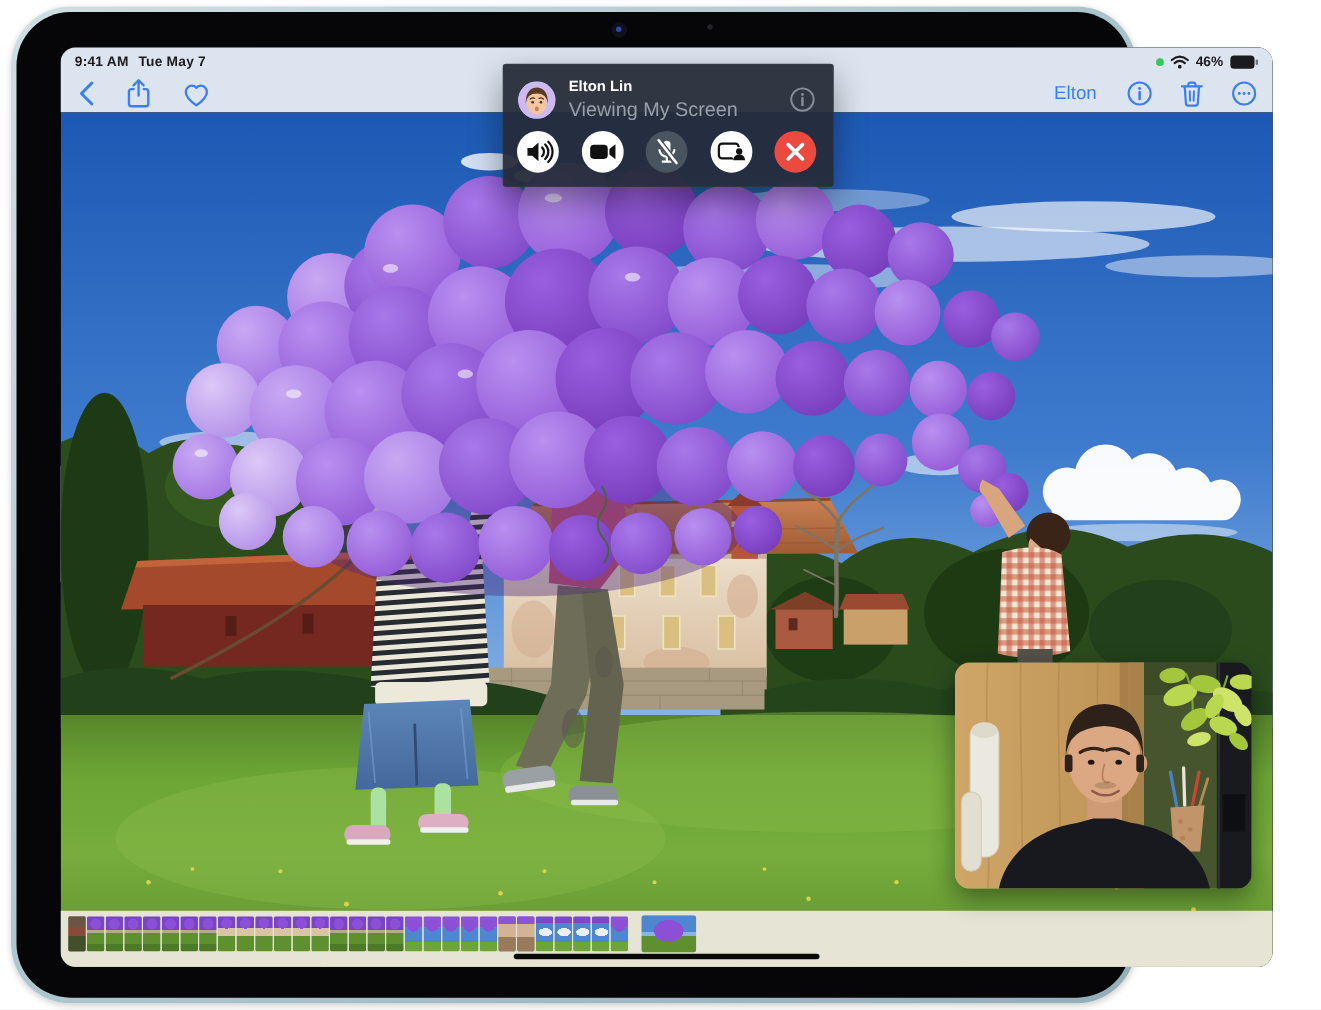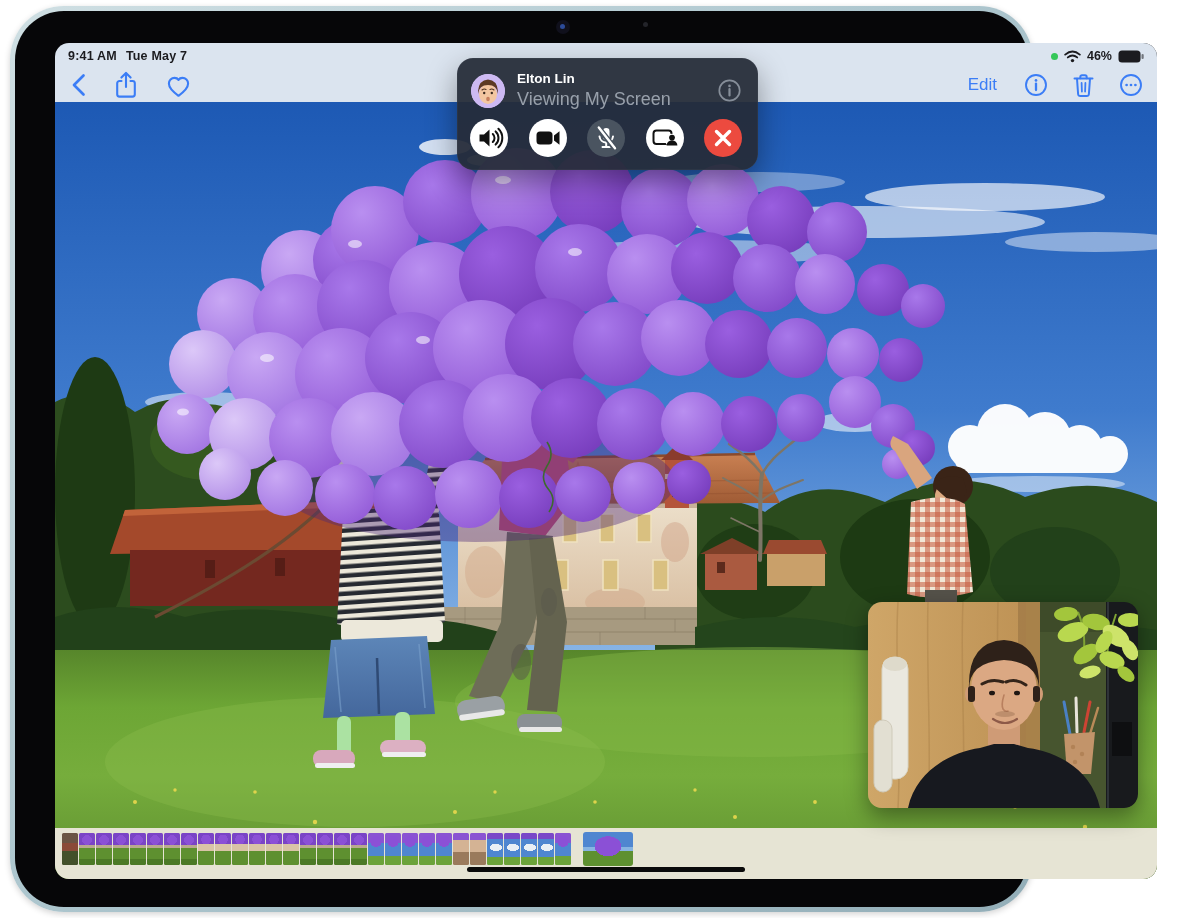--- a/index.html
+++ b/index.html
@@ -25,21 +25,21 @@
   .tool-left,.tool-right{display:flex;align-items:center;}
   .tool-left{gap:26px;}
   .tool-right{margin-left:auto;gap:23px;}
   .tbtn{display:flex;align-items:center;justify-content:center;cursor:pointer;background:none;border:none;padding:0;}
   .edit-label{font-size:17px;color:#3b7df6;margin-right:4px;}
 
   
   .photo{position:absolute;left:0;top:59px;width:1102px;height:777px;z-index:1;}
 
   
-  .ft-pill{position:absolute;left:402px;top:15px;width:301px;height:112px;border-radius:16px;
+  .ft-pill{position:absolute;left:402px;top:15px;width:301px;height:112px;border-radius:3px;
     background:rgba(37,44,56,.94);z-index:6;
     box-shadow:0 12px 30px rgba(0,0,0,.38), inset 0 0 0 .5px rgba(255,255,255,.07);}
   .ft-top{display:flex;align-items:center;padding:13px 16px 0 14px;}
   .ft-avatar{width:34px;height:34px;border-radius:50%;background:#cdb9f2;overflow:hidden;flex:none;}
   .ft-names{margin-left:12px;line-height:1.25;}
   .ft-name{font-size:13.5px;font-weight:700;color:#ffffff;}
   .ft-status{font-size:18px;color:#98a0ab;}
   .ft-info{margin-left:auto;}
   .ft-row{display:flex;align-items:center;gap:20.5px;padding:9px 0 0 13px;}
   .ft-btn{width:38px;height:38px;border-radius:50%;display:flex;align-items:center;justify-content:center;
@@ -114,21 +114,21 @@
               </svg>
             </button>
             <button class="tbtn" aria-label="favorite">
               <svg width="27" height="25" viewBox="0 0 26 25">
                 <path d="M13 22.8 C6.2 18 3.4 14.2 3.4 10.6 C3.4 7.4 5.9 4.9 9.1 4.9 C10.9 4.9 12.3 5.8 13 6.9 C13.7 5.8 15.1 4.9 16.9 4.9 C20.1 4.9 22.6 7.4 22.6 10.6 C22.6 14.2 19.8 18 13 22.8 Z" fill="none" stroke="#3b7df6" stroke-width="2.1" stroke-linejoin="round"></path>
               </svg>
             </button>
           </div>
           <div class="tool-right">
             <button class="tbtn">
-              <span class="edit-label">Edit</span>
+              <span class="edit-label">Elton</span>
             </button>
             <button class="tbtn" aria-label="info">
               <svg width="24" height="24" viewBox="0 0 24 24">
                 <circle cx="12" cy="12" r="10" fill="none" stroke="#3b7df6" stroke-width="1.9"></circle>
                 <circle cx="12" cy="7.4" r="1.35" fill="#3b7df6"></circle>
                 <path d="M12 10.6 V17" stroke="#3b7df6" stroke-width="2.3" stroke-linecap="round"></path>
               </svg>
             </button>
             <button class="tbtn" aria-label="delete">
               <svg width="25" height="27" viewBox="0 0 25 27">

